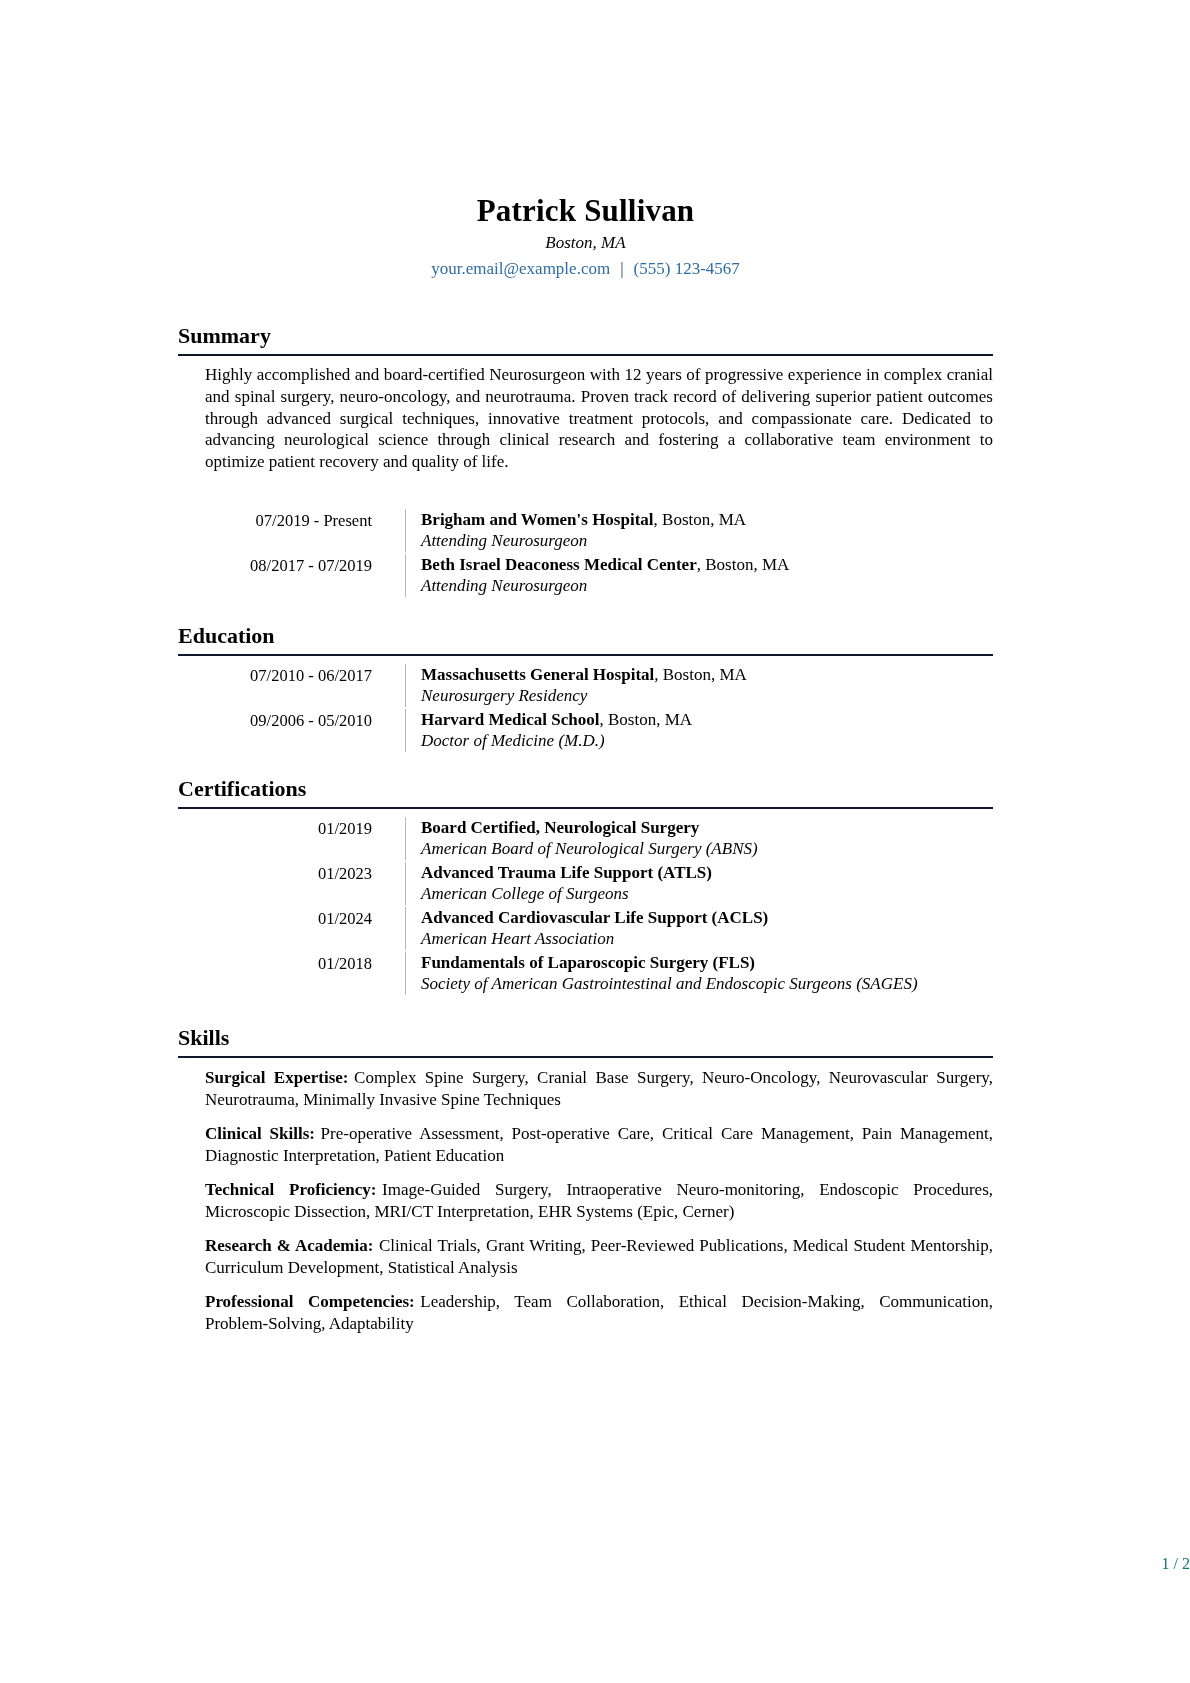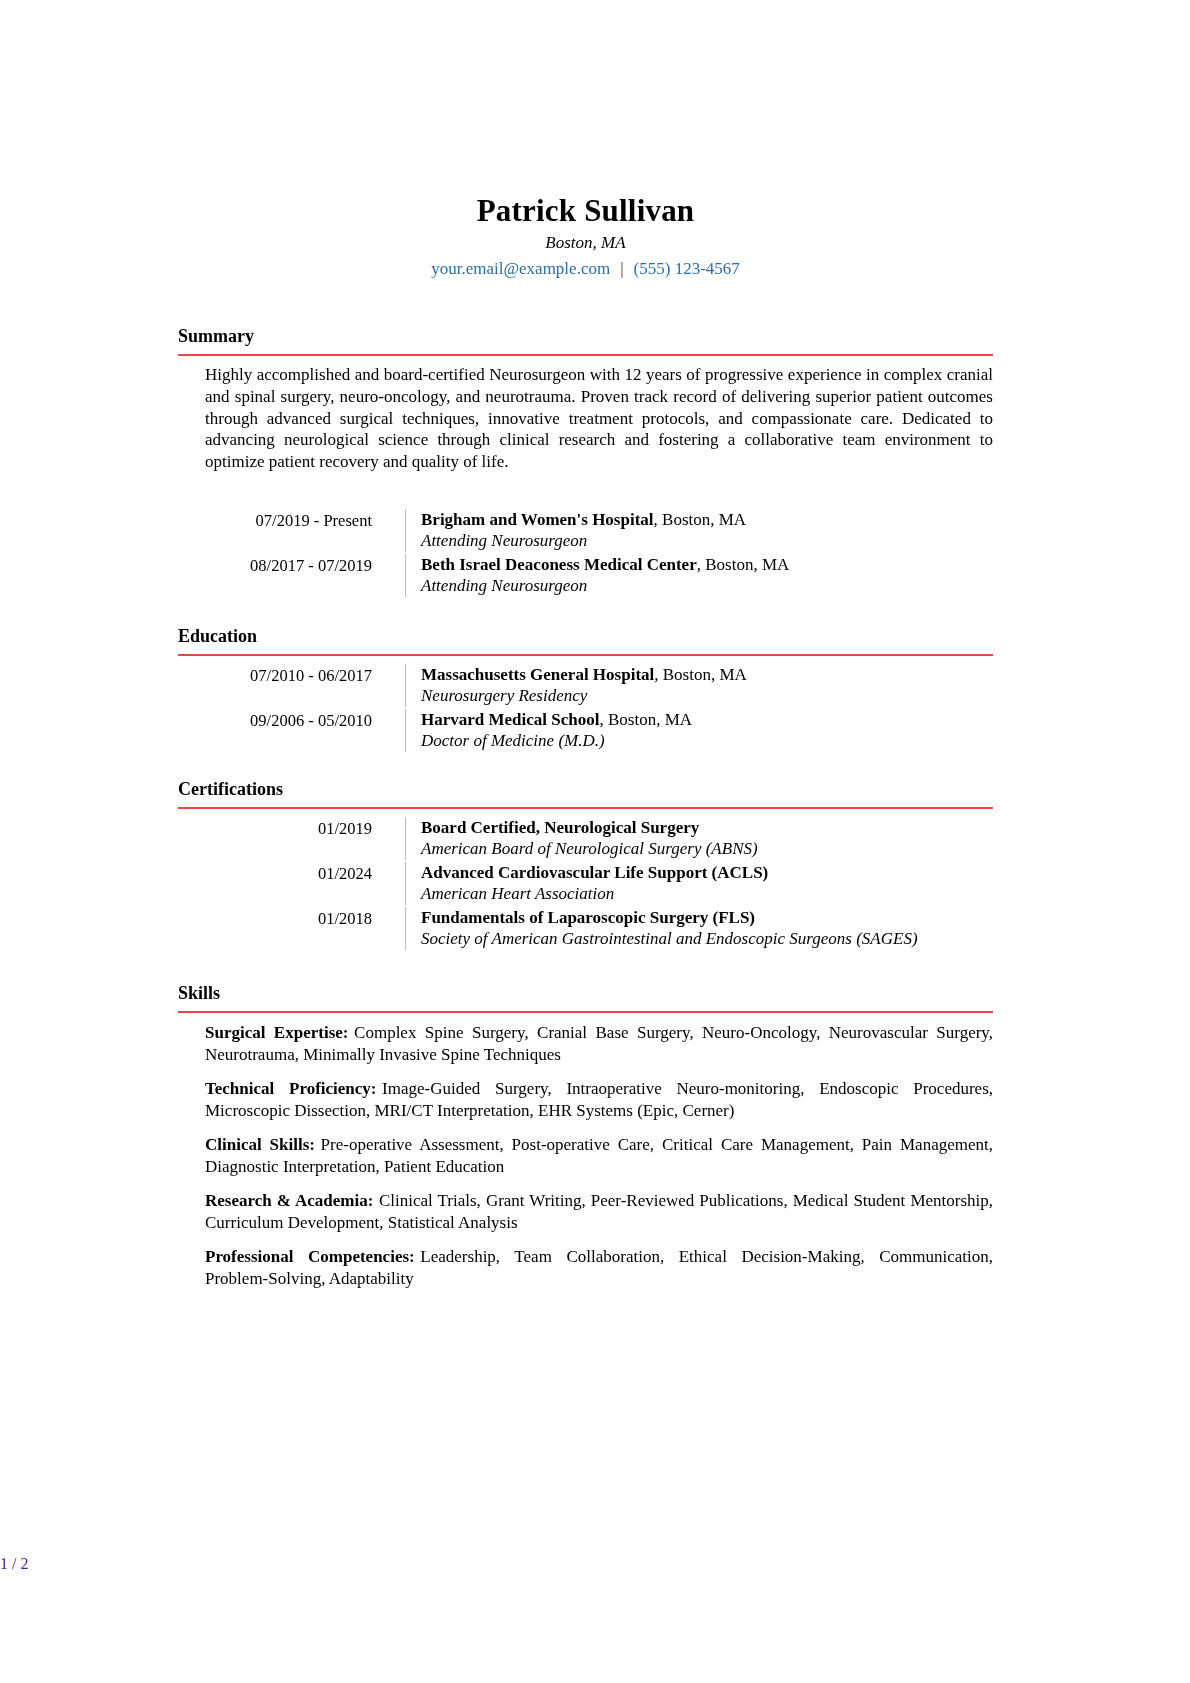--- a/index.html
+++ b/index.html
@@ -22,25 +22,25 @@
   .hdr-contact { font-size: 17px; line-height: 20px; margin-top: 6px; }
   .hdr-contact a { color: #2e6da4; text-decoration: none; }
   .hdr-sep { color: #444444; padding: 0 10px; }
   
   .section { margin-top: 36px; }
   .section.mt-sm { margin-top: 24px; }
   .section.mt-md { margin-top: 26px; }
   .section.mt-lg { margin-top: 44px; }
   .section.mt-skills { margin-top: 30px; }
   .section-title {
-    font-size: 18px;
+    font-size: 22px;
     font-weight: bold;
     line-height: 26px;
     padding-bottom: 5px;
-    border-bottom: 2px solid #ef4444;
+    border-bottom: 2px solid #0f172a;
   }
   .section-body { margin-top: 8px; }
   .para {
     margin-left: 27px;
     font-size: 17px;
     line-height: 21.8px;
     text-align: justify;
   }
   
   .entry { display: flex; margin-bottom: 2px; gap: 17px; }
@@ -70,23 +70,23 @@
     margin-top: 12px;
   }
   .skill-item:first-child { margin-top: 9px; }
   .skill-label { font-weight: bold; margin-right: 0.33em; }
   
   .footer {
     position: absolute;
     top: 1541px;
     left: 0;
     width: 100%;
-    text-align: left;
+    text-align: right;
     font-size: 16px;
-    color: #4c1d95;
+    color: #0f766e;
   }
 </style>
 </head>
 <body>
 
 <div class="page">
 
   <div class="hdr">
     <div class="hdr-name">Patrick Sullivan</div>
     <div class="hdr-loc">Boston, MA</div>
@@ -145,42 +145,49 @@
     <div class="section-title">Certifications</div>
     <div class="section-body">
       <div class="entry">
         <div class="entry-dates">01/2019</div>
         <div class="entry-content">
           <div><span class="entry-org">Board Certified, Neurological Surgery</span></div>
           <div class="entry-role">American Board of Neurological Surgery (ABNS)</div>
         </div>
       </div>
       <div class="entry">
+        <div class="entry-dates">01/2023</div>
+        <div class="entry-content">
+          <div><span class="entry-org">Advanced Trauma Life Support (ATLS)</span></div>
+          <div class="entry-role">American College of Surgeons</div>
+        </div>
+      </div>
+      <div class="entry">
         <div class="entry-dates">01/2024</div>
         <div class="entry-content">
           <div><span class="entry-org">Advanced Cardiovascular Life Support (ACLS)</span></div>
           <div class="entry-role">American Heart Association</div>
         </div>
       </div>
       <div class="entry">
         <div class="entry-dates">01/2018</div>
         <div class="entry-content">
           <div><span class="entry-org">Fundamentals of Laparoscopic Surgery (FLS)</span></div>
           <div class="entry-role">Society of American Gastrointestinal and Endoscopic Surgeons (SAGES)</div>
         </div>
       </div>
     </div>
   </div>
 
   <div class="section mt-skills">
     <div class="section-title">Skills</div>
     <div class="section-body">
       <p class="skill-item"><span class="skill-label">Surgical Expertise:</span><span>Complex Spine Surgery, Cranial Base Surgery, Neuro-Oncology, Neurovascular Surgery, Neurotrauma, Minimally Invasive Spine Techniques</span></p>
+      <p class="skill-item"><span class="skill-label">Clinical Skills:</span><span>Pre-operative Assessment, Post-operative Care, Critical Care Management, Pain Management, Diagnostic Interpretation, Patient Education</span></p>
       <p class="skill-item"><span class="skill-label">Technical Proficiency:</span><span>Image-Guided Surgery, Intraoperative Neuro-monitoring, Endoscopic Procedures, Microscopic Dissection, MRI/CT Interpretation, EHR Systems (Epic, Cerner)</span></p>
-      <p class="skill-item"><span class="skill-label">Clinical Skills:</span><span>Pre-operative Assessment, Post-operative Care, Critical Care Management, Pain Management, Diagnostic Interpretation, Patient Education</span></p>
       <p class="skill-item"><span class="skill-label">Research &amp; Academia:</span><span>Clinical Trials, Grant Writing, Peer-Reviewed Publications, Medical Student Mentorship, Curriculum Development, Statistical Analysis</span></p>
       <p class="skill-item"><span class="skill-label">Professional Competencies:</span><span>Leadership, Team Collaboration, Ethical Decision-Making, Communication, Problem-Solving, Adaptability</span></p>
     </div>
   </div>
 
   <div class="footer">1 / 2</div>
 
 </div>
 
 </body></html>

